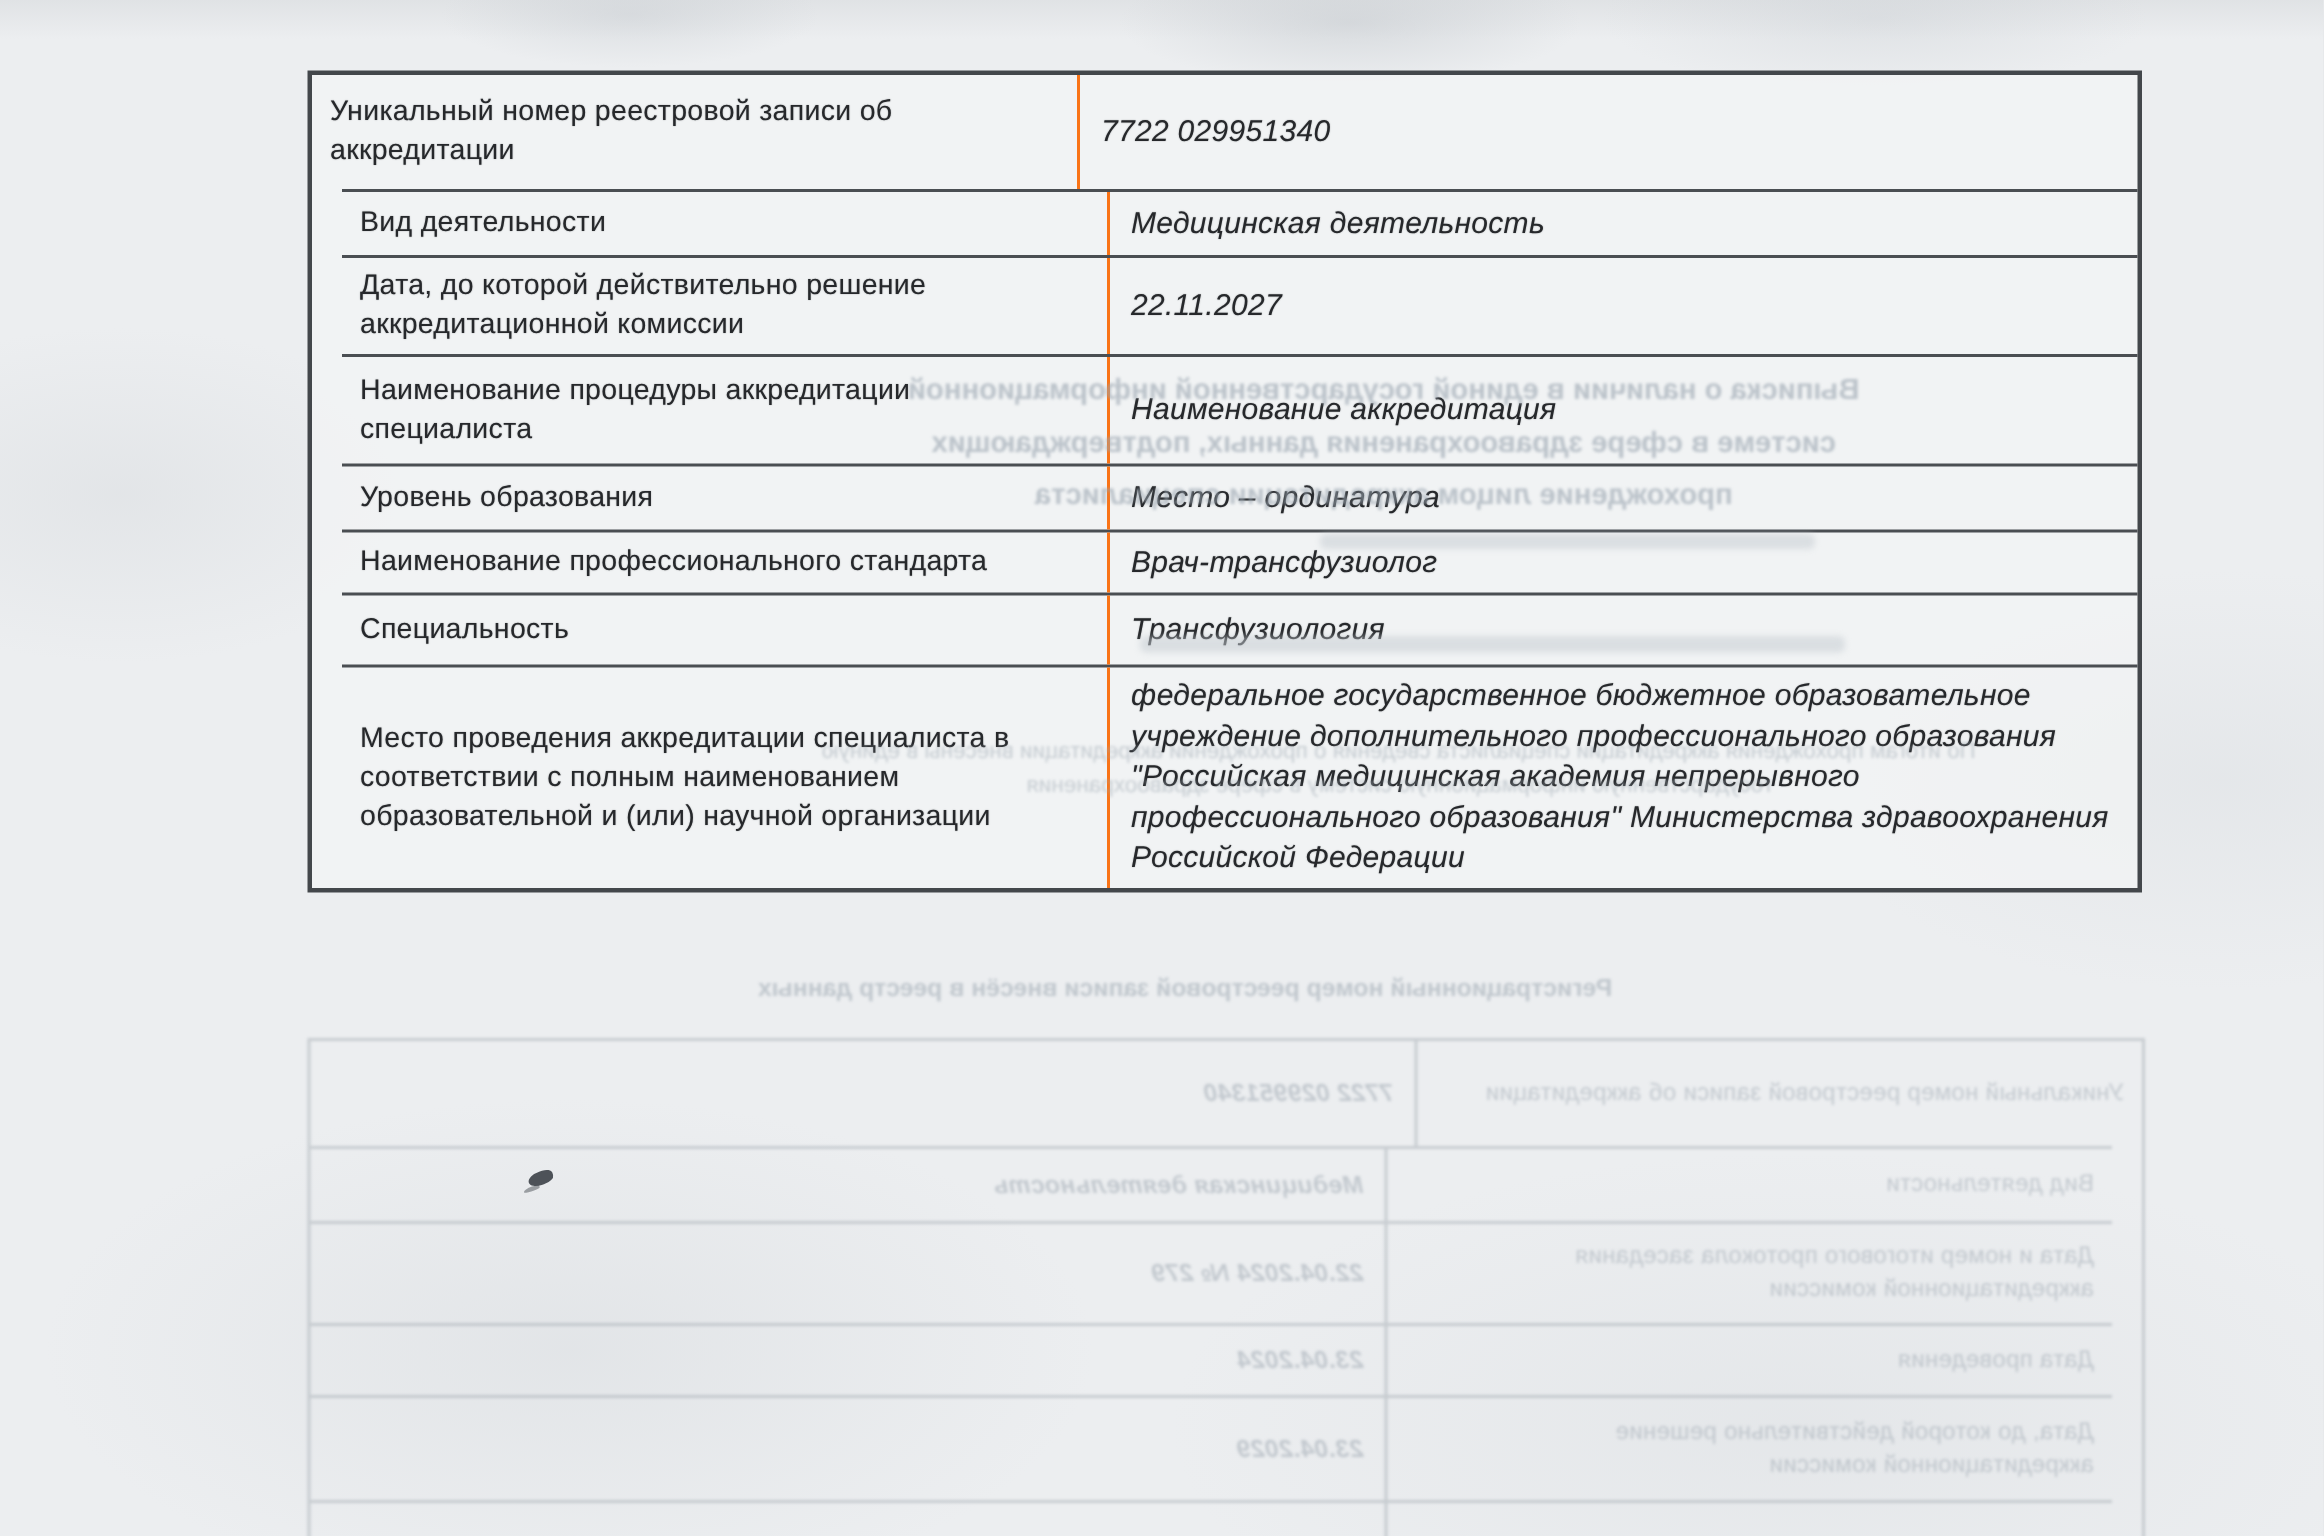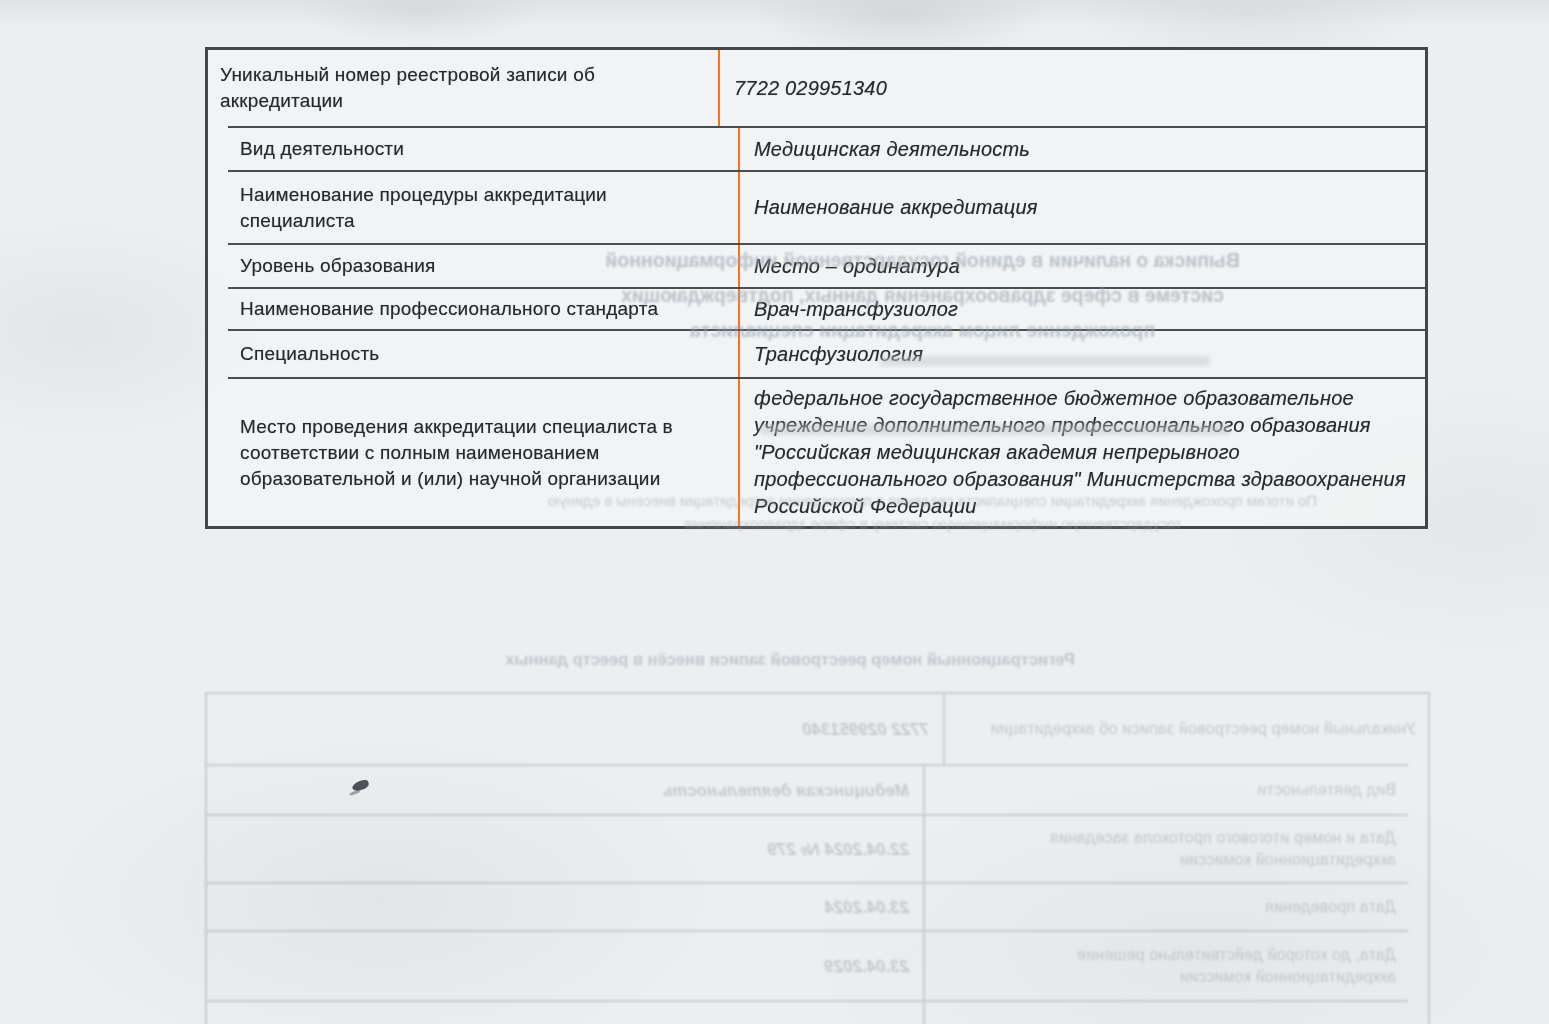--- a/index.html
+++ b/index.html
@@ -95,20 +95,24 @@
   <div class="doc-table">
     <div class="t-row">
       <div class="t-label h76">Уникальный номер реестровой записи об аккредитации</div>
       <div class="t-value h76">7722 029951340</div>
     </div>
     <div class="t-row">
       <div class="t-label h42">Вид деятельности</div>
       <div class="t-value h42">Медицинская деятельность</div>
     </div>
     <div class="t-row">
+      <div class="t-label h63">Дата, до которой действительно решение аккредитационной комиссии</div>
+      <div class="t-value h63">22.11.2027</div>
+    </div>
+    <div class="t-row">
       <div class="t-label h71">Наименование процедуры аккредитации специалиста</div>
       <div class="t-value h71">Наименование аккредитация</div>
     </div>
     <div class="t-row">
       <div class="t-label h42">Уровень образования</div>
       <div class="t-value h42">Место – ординатура</div>
     </div>
     <div class="t-row">
       <div class="t-label h40">Наименование профессионального стандарта</div>
       <div class="t-value h40">Врач-трансфузиолог</div>

